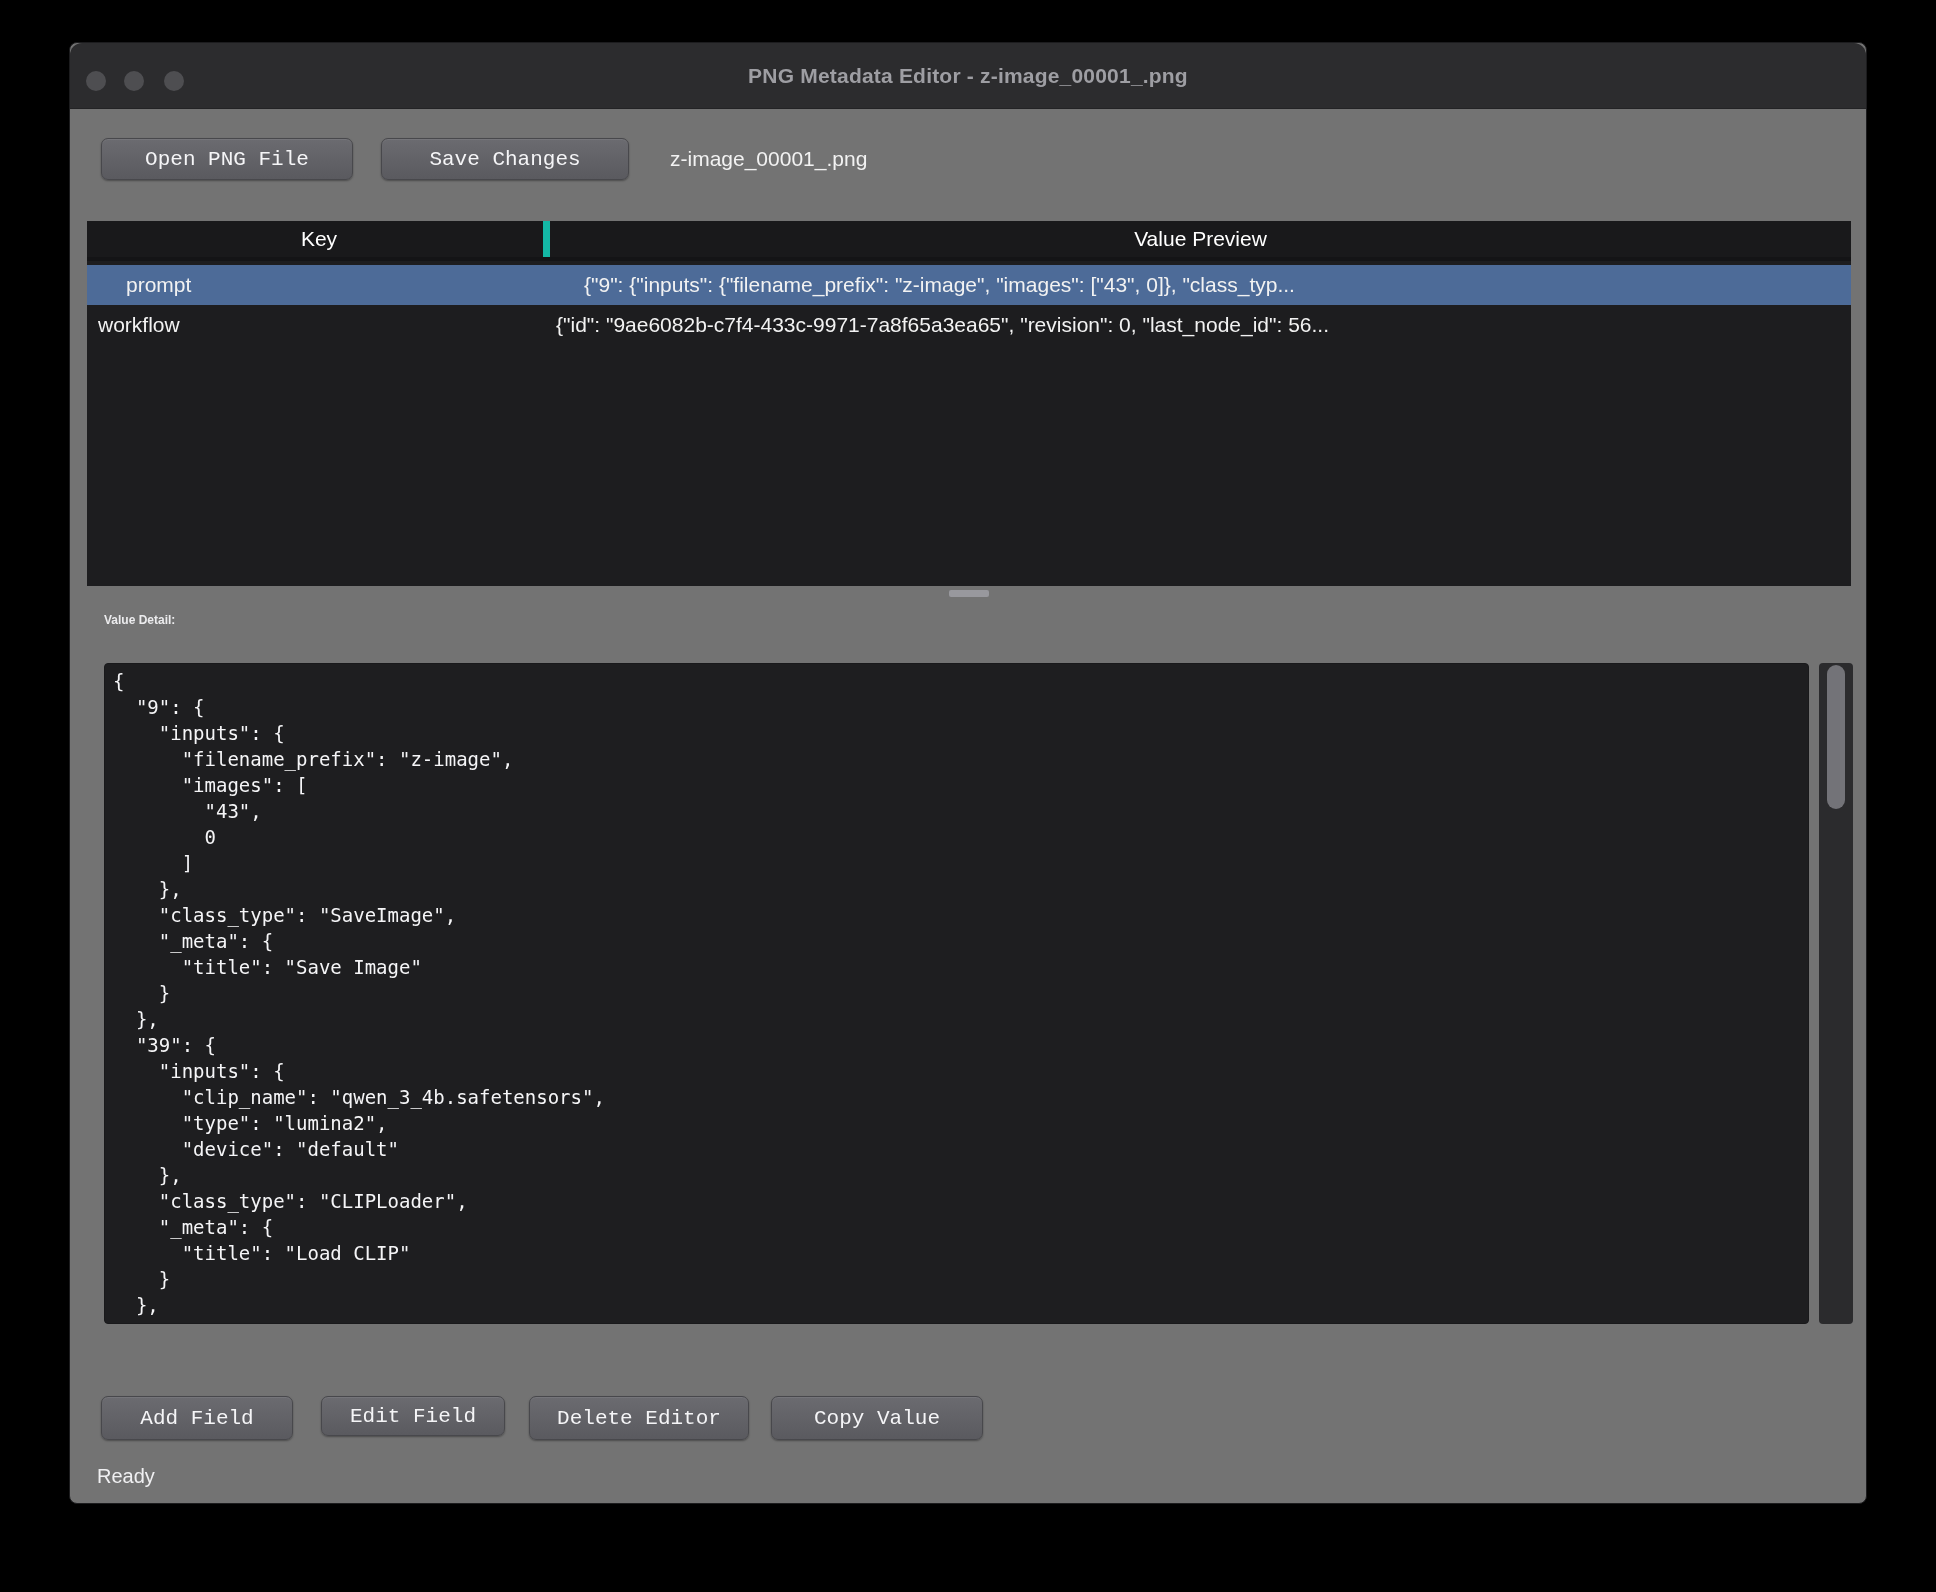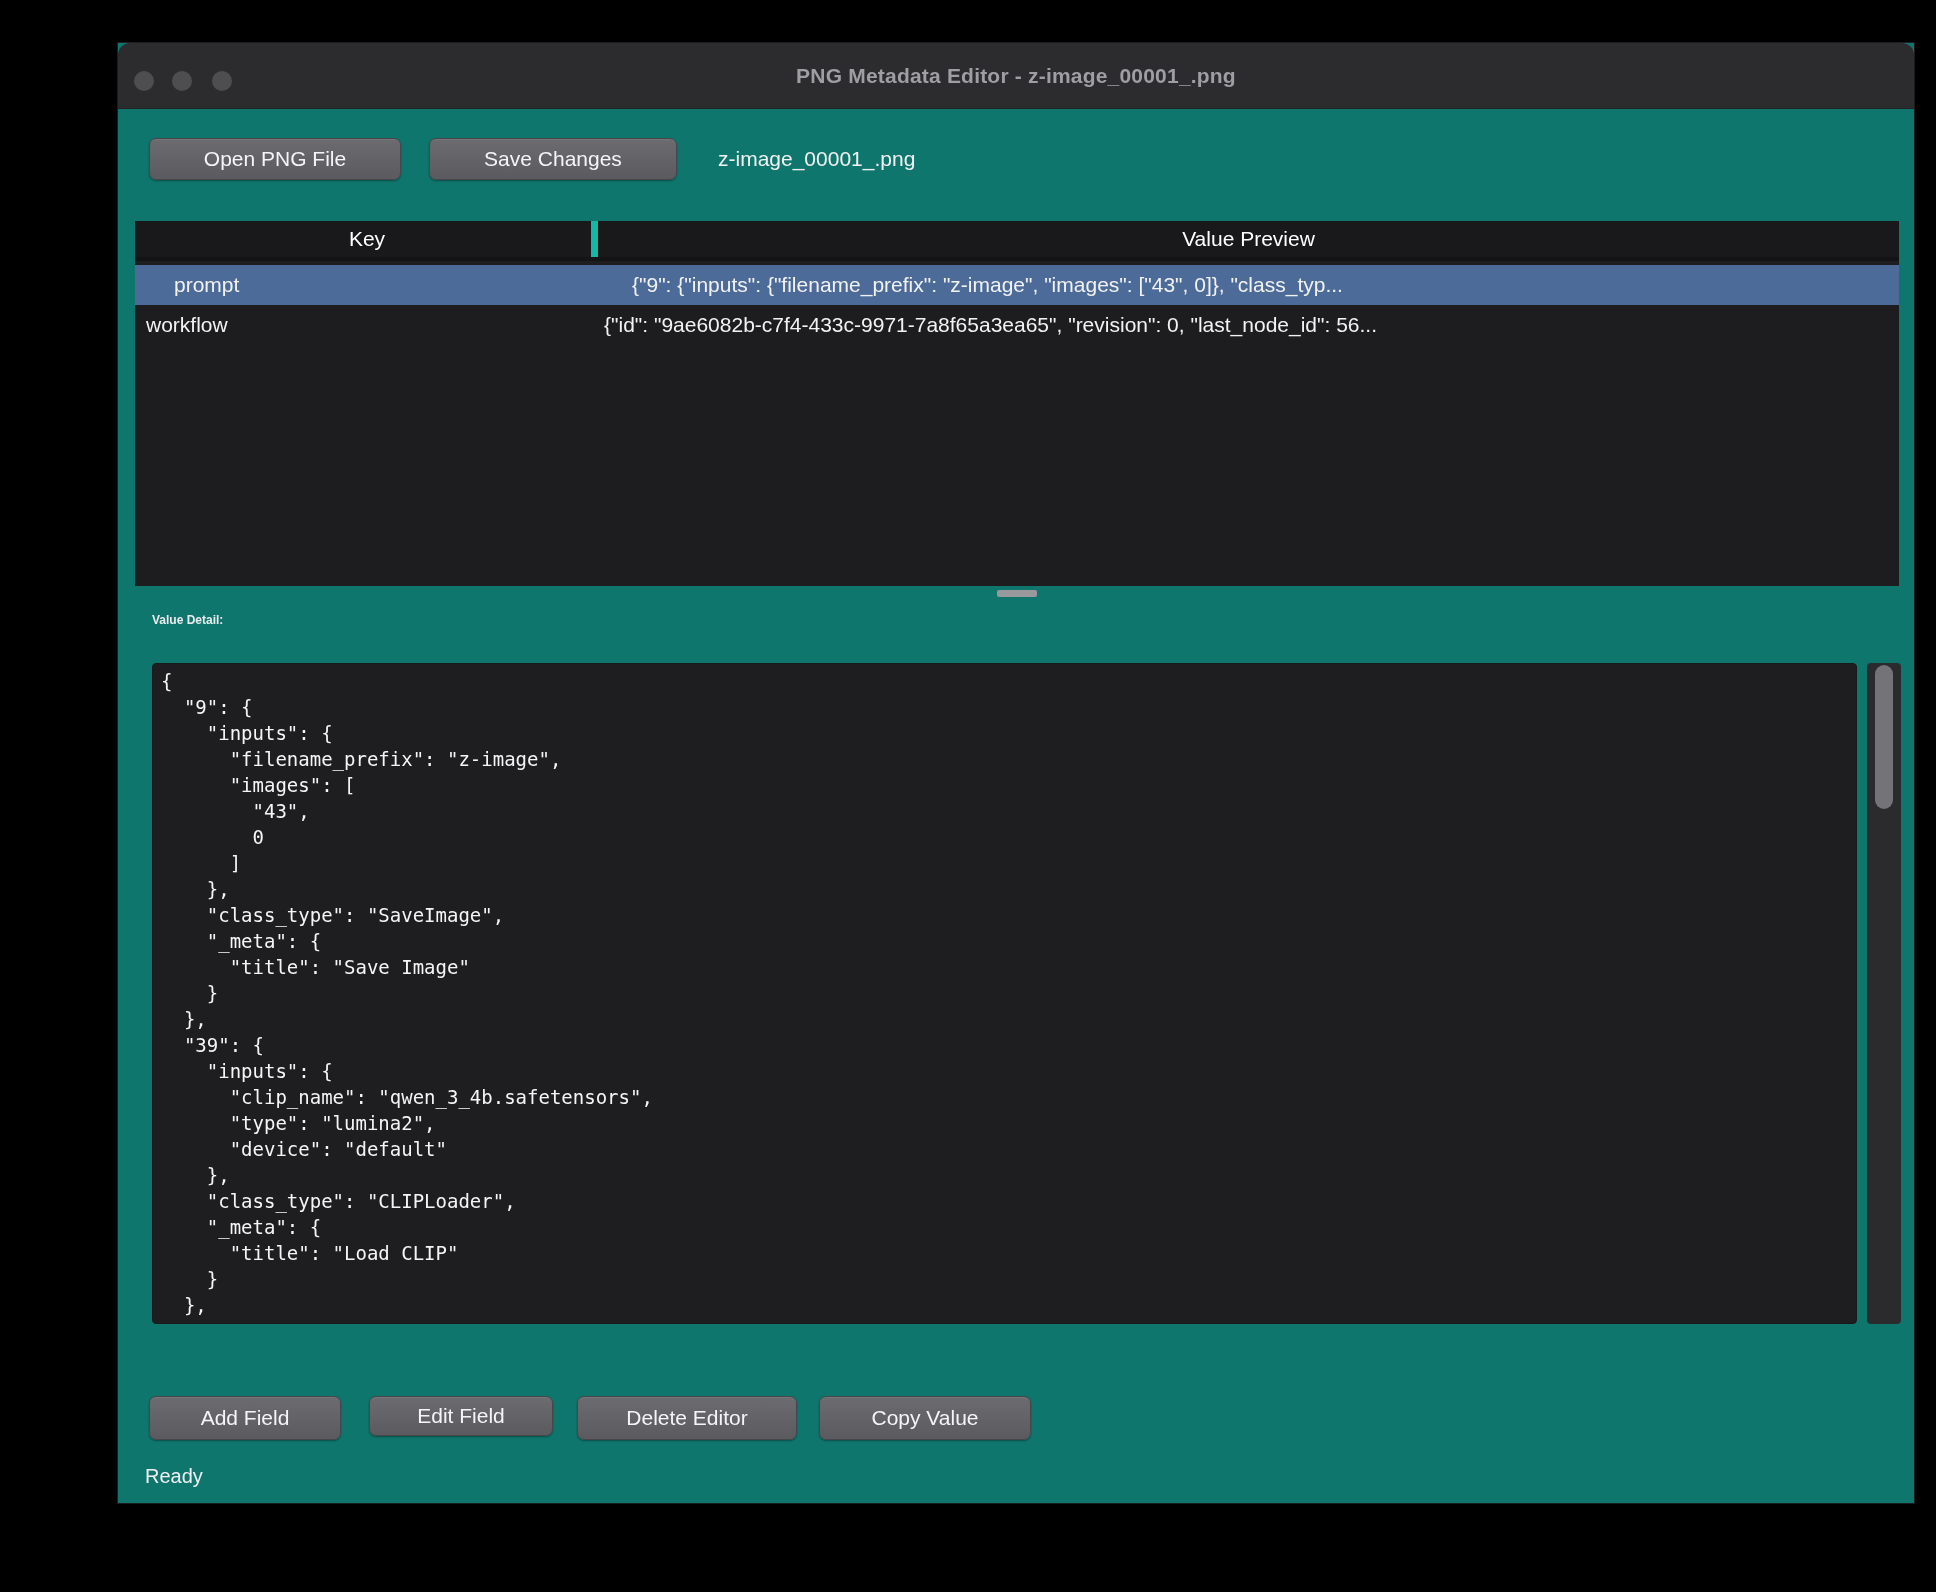--- a/index.html
+++ b/index.html
@@ -1,24 +1,23 @@
 <!DOCTYPE html>
 <html><head>
 <meta charset="utf-8">
 <style>
   * { margin: 0; padding: 0; box-sizing: border-box; }
   html, body { width: 1936px; height: 1592px; background: #000; overflow: hidden; }
   body { font-family: "Liberation Sans", sans-serif; position: relative; }
 
   .window {
     position: absolute; left: 69px; top: 42px; width: 1798px; height: 1462px;
-    background: #0f766e; border-radius: 0; border: 1px solid #1c1c1e;
+    background: #737373; border-radius: 8px; border: 1px solid #1c1c1e;
     box-shadow: 0 24px 70px rgba(0,0,0,0.8);
     overflow: hidden;
-    margin-left: 48px;
   }
 
   
   .titlebar {
     position: absolute; left: 0; top: 0; right: 0; height: 66px;
     background: #2c2c2e; border-bottom: 1px solid #232325;
     border-radius: 12px 12px 0 0;
   }
   .traffic { position: absolute; top: 28px; width: 20px; height: 20px; border-radius: 50%; background: #4e4e51; }
   .t1 { left: 16px; } .t2 { left: 54px; } .t3 { left: 94px; }
@@ -26,21 +25,21 @@
     position: absolute; left: 0; right: 0; top: 0; height: 66px;
     display: flex; align-items: center; justify-content: center;
     color: #9e9ea3; font-size: 21px; font-weight: bold; letter-spacing: 0.2px;
   }
 
   
   .btn {
     position: absolute; height: 42px;
     background: linear-gradient(#6b6b70, #5a5a5f);
     border: 1px solid #48484c; border-radius: 7px;
-    color: #f5f5f7; font-size: 21px; font-family: Liberation Sans, sans-serif;
+    color: #f5f5f7; font-size: 21px; font-family: Liberation Mono, monospace;
     display: flex; align-items: center; justify-content: center;
     box-shadow: inset 0 1px 0 rgba(255,255,255,0.07), 0 1px 2px rgba(0,0,0,0.35);
     cursor: default;
   }
   .btn-open { left: 31px;  top: 95px; width: 252px; }
   .btn-save { left: 311px; top: 95px; width: 248px; }
   .filename-label {
     position: absolute; left: 600px; top: 95px; height: 42px;
     display: flex; align-items: center;
     color: #f2f2f2; font-size: 21px;

